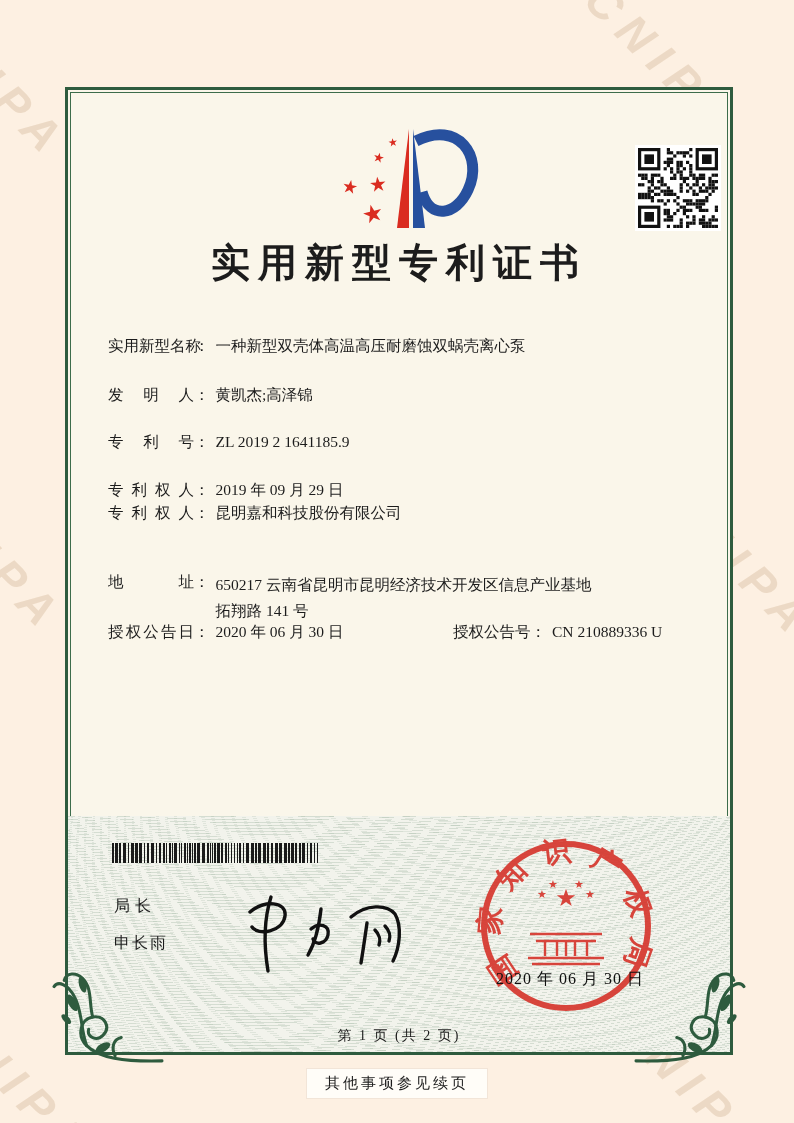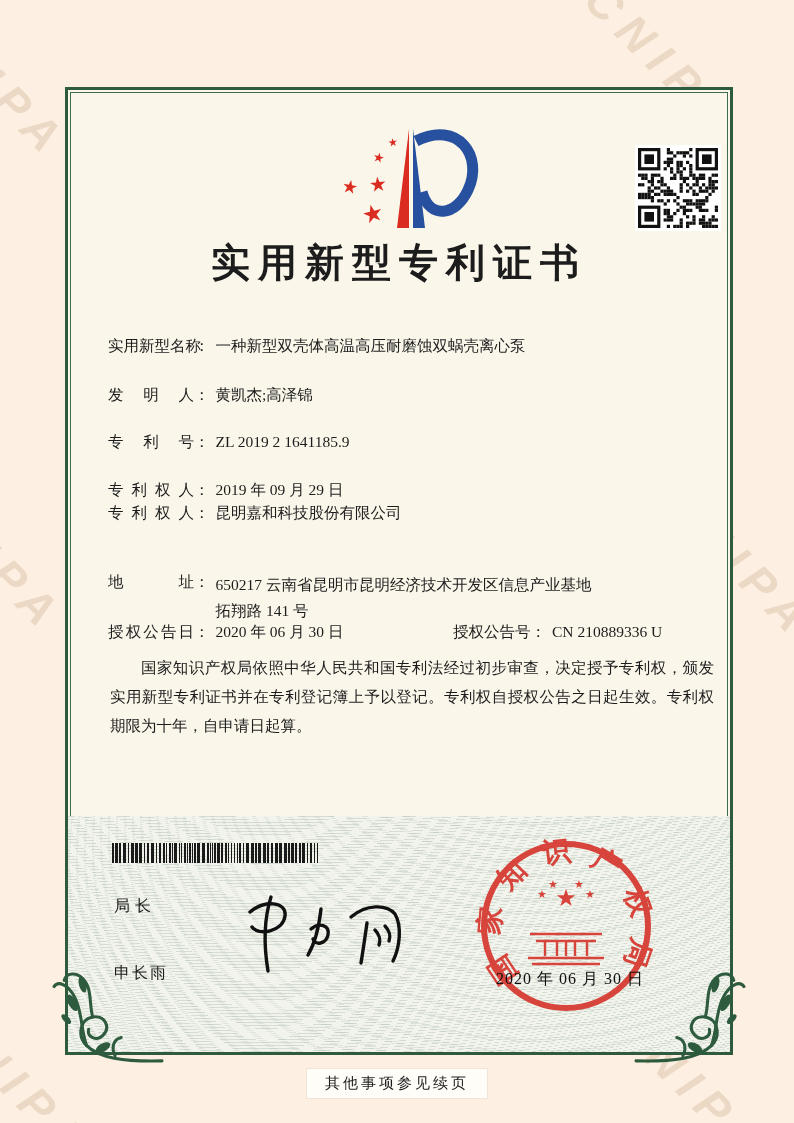--- a/index.html
+++ b/index.html
@@ -51,21 +51,21 @@
   .fcolon{margin:0 2px 0 0;}
   .fvalue{margin-left:4px;}
   .vlines{display:inline-block;vertical-align:top;margin-left:4px;line-height:26px;white-space:normal;width:450px;}
   .grant2{position:absolute;left:345px;top:0;white-space:nowrap;}
   .paras{position:absolute;left:42px;top:563px;width:604px;font-size:15.5px;line-height:29px;
          text-align:justify;z-index:2;}
   .paras p{margin:0;text-indent:2em;}
   .barcode{position:absolute;left:44px;top:753px;width:214px;height:20px;z-index:2;}
   .barcode i{position:absolute;top:0;bottom:0;background:#1a1a1a;}
   .sig-title{position:absolute;left:46px;top:806px;font-size:16px;letter-spacing:5px;z-index:2;}
-  .sig-name{position:absolute;left:46px;top:873px;font-size:16px;letter-spacing:2px;z-index:2;}
+  .sig-name{position:absolute;left:46px;top:843px;font-size:16px;letter-spacing:2px;z-index:2;}
   .signature{position:absolute;left:165px;top:795px;width:185px;height:95px;z-index:2;}
   .seal{position:absolute;left:400px;top:748px;width:196px;height:176px;z-index:2;}
   .seal-date{position:absolute;left:428px;top:879px;font-size:16px;color:#101010;
              letter-spacing:1px;white-space:nowrap;z-index:3;}
   .pagenum{position:absolute;left:0;right:0;top:937px;text-align:center;font-size:14px;
            letter-spacing:2px;z-index:2;}
   .contnote{position:absolute;left:50%;top:1069px;transform:translateX(-50%);
             background:#fffdf8;padding:5px 18px;font-size:15px;letter-spacing:3px;z-index:2;
             box-shadow:0 0 0 1px rgba(60,60,60,0.06);}
 </style>
@@ -364,21 +364,20 @@
       <span class="flabel">地址</span><span class="fcolon">：</span><span class="vlines"><span>650217 云南省昆明市昆明经济技术开发区信息产业基地</span><br><span>拓翔路 141 号</span></span>
     </div>
     <div class="frow" style="top:532px">
       <span class="flabel">授权公告日</span><span class="fcolon">：</span><span class="fvalue">2020 年 06 月 30 日</span>
       <span class="grant2">
         <span>授权公告号</span><span class="fcolon">：</span><span class="fvalue">CN 210889336 U</span>
       </span>
     </div>
 
     <div class="paras">
-      <p>国家知识产权局依照中华人民共和国专利法经过初步审查，决定授予专利权，颁发实用新型专利证书并在专利登记簿上予以登记。专利权自授权公告之日起生效。专利权期限为十年，自申请日起算。</p>
     </div>
 
     <div class="barcode" id="barcode">
         <i style="left:0px;width:2px"></i>
         <i style="left:3px;width:3px"></i>
         <i style="left:7px;width:2px"></i>
         <i style="left:11px;width:3px"></i>
         <i style="left:16px;width:1px"></i>
         <i style="left:19px;width:3px"></i>
         <i style="left:23px;width:3px"></i>
@@ -471,16 +470,17 @@
           <path d="M62,96 L134,96"></path>
           <path d="M68,103 L128,103"></path>
           <path d="M77,103 V118 M89,103 V118 M98,103 V118 M107,103 V118 M119,103 V118"></path>
           <path d="M60,120 H136"></path>
           <path d="M64,126 H132"></path>
         </g>
       </g>
     </svg>
     <div class="seal-date">2020 年 06 月 30 日</div>
 
+    <div class="pagenum">第 1 页 (共 2 页)</div>
   </div>
 
   <div class="contnote">其他事项参见续页</div>
 </div>
 
 </body></html>

